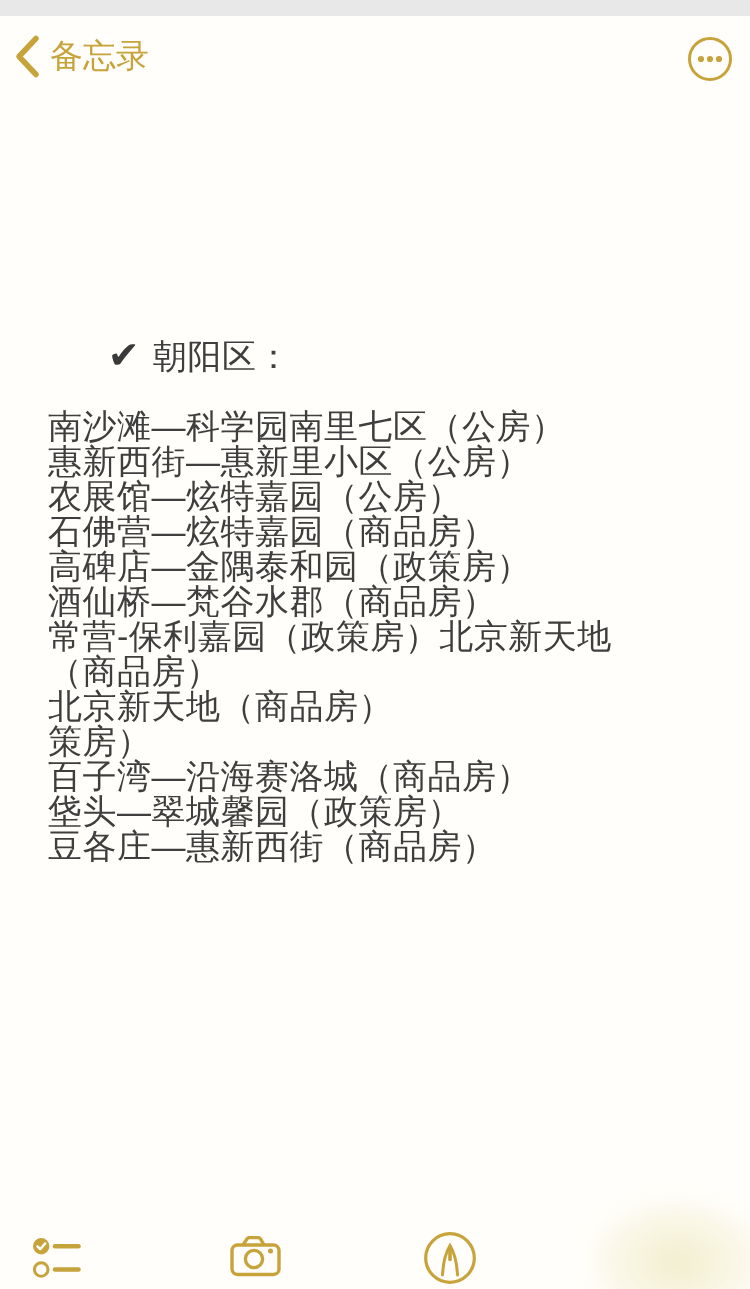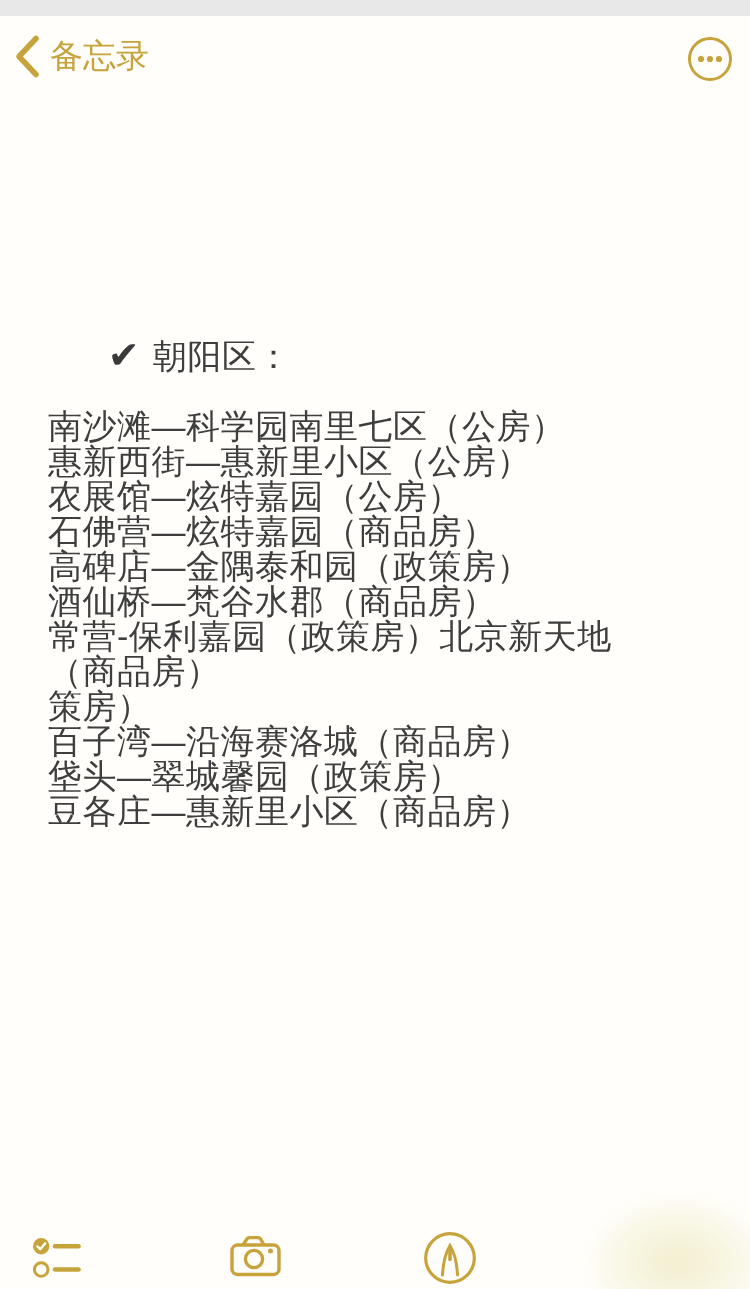--- a/index.html
+++ b/index.html
@@ -93,24 +93,25 @@
       <span class="check">✔</span><span>朝阳区：</span>
     </div>
     <div class="line">南沙滩—科学园南里七区（公房）</div>
     <div class="line">惠新西街—惠新里小区（公房）</div>
     <div class="line">农展馆—炫特嘉园（公房）</div>
     <div class="line">石佛营—炫特嘉园（商品房）</div>
     <div class="line">高碑店—金隅泰和园（政策房）</div>
     <div class="line">酒仙桥—梵谷水郡（商品房）</div>
     <div class="line">常营-保利嘉园（政策房）北京新天地</div>
     <div class="line">（商品房）</div>
+    <div class="line">北京新天地（商品房）</div>
     <div class="line">策房）</div>
     <div class="line">百子湾—沿海赛洛城（商品房）</div>
     <div class="line">垡头—翠城馨园（政策房）</div>
-    <div class="line">豆各庄—惠新里小区（商品房）</div>
+    <div class="line">豆各庄—惠新西街（商品房）</div>
   </main>
 
   <div class="watermark"></div>
 
   <footer class="toolbar">
 
     <button class="tool-btn tool-checklist">
       <span style="display:inline-flex;">
         <svg width="48" height="41" viewBox="0 0 48 41">
           <circle cx="8.2" cy="8.2" r="8.2" fill="#C7A33C"></circle>

